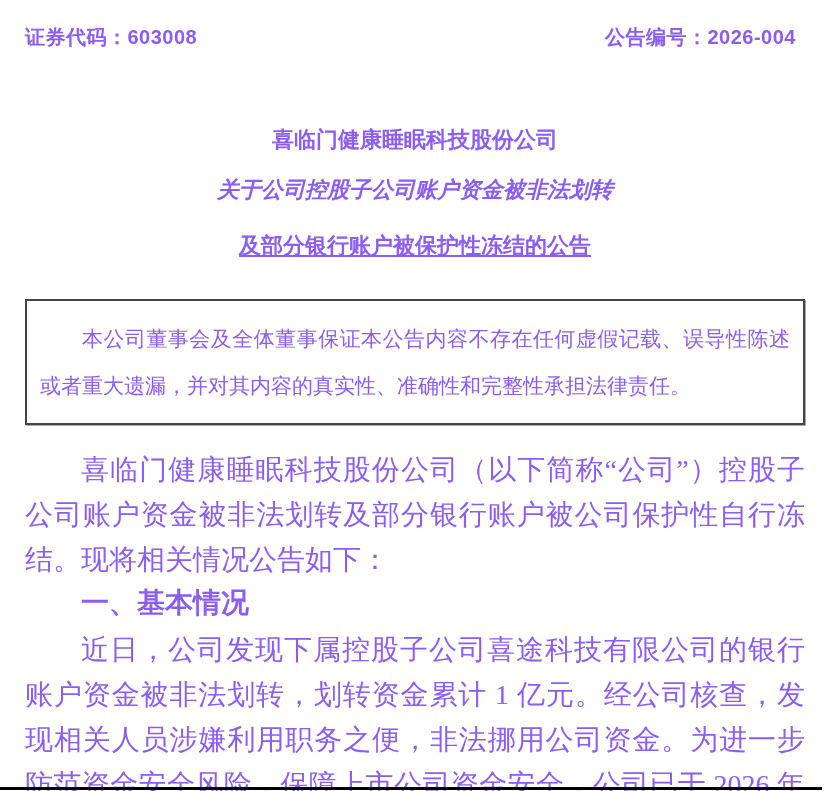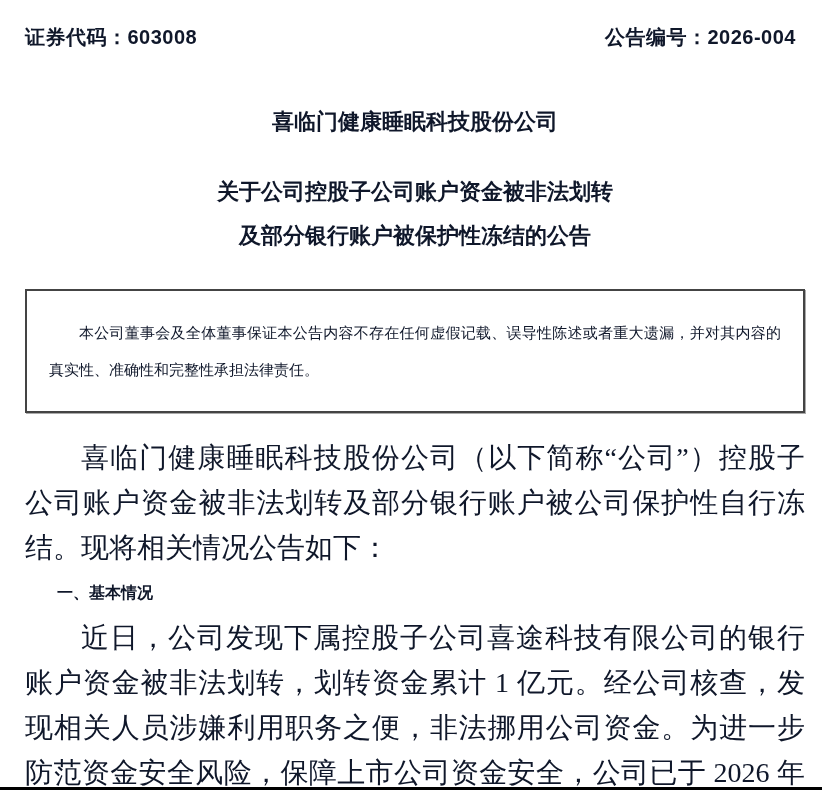--- a/index.html
+++ b/index.html
@@ -2,21 +2,21 @@
 <html><head>
 <meta charset="utf-8">
 <style>
   html, body { margin: 0; padding: 0; background: #e8e8e8; }
   .page {
     position: relative;
     width: 830px;
     height: 791px;
     margin: 0;
     background: #ffffff;
-    color: #0f172a;
+    color: #8b5cf6;
     overflow: hidden;
     font-family: "Liberation Serif", "DejaVu Serif", serif;
   }
   .header-row {
     display: flex;
     justify-content: space-between;
     padding: 26px 34px 0 25px;
     font-family: "Liberation Sans", "DejaVu Sans", sans-serif;
     font-weight: bold;
     font-size: 20px;
@@ -24,52 +24,52 @@
     letter-spacing: 0.5px;
   }
   .title-line {
     margin: 0 25px;
     text-align: center;
     font-family: "Liberation Sans", "DejaVu Sans", sans-serif;
     font-weight: bold;
     font-size: 22px;
     line-height: 26px;
   }
-  .title-1 { margin-top: 60px; }
-  .title-2 { margin-top: 44px; }
-  .title-3 { margin-top: 18px; }
+  .title-1 { margin-top: 78px; }
+  .title-2 { margin-top: 24px; font-style: italic; }
+  .title-3 { margin-top: 30px; text-decoration: underline; }
   .disclaimer-box {
     box-sizing: border-box;
     margin: 40px 25px 0 25px;
     width: 780px;
     min-height: 110px;
     border: 2px solid #444444;
     box-shadow: 1px 1px 0 #aaaaaa;
     padding: 12px 10px 10px 10px;
   }
   .disclaimer-box p {
-    margin: 12px;
-    font-size: 15px;
-    line-height: 37px;
+    margin: 3px;
+    font-size: 21px;
+    line-height: 47px;
     text-indent: 2em;
     text-align: justify;
   }
   .body-para {
     margin: 0 25px;
     font-size: 28px;
     line-height: 45px;
     text-indent: 2em;
     text-align: justify;
   }
   .intro-para { margin-top: 22px; }
   .section-heading {
     margin: 0 25px;
-    font-family: Liberation Serif, serif;
+    font-family: Liberation Mono, monospace;
     font-weight: bold;
-    font-size: 16px;
+    font-size: 28px;
     line-height: 45px;
     text-indent: 2em;
   }
   .bottom-rule {
     position: absolute;
     left: 0;
     bottom: 1px;
     width: 822px;
     height: 3px;
     background: #000000;

